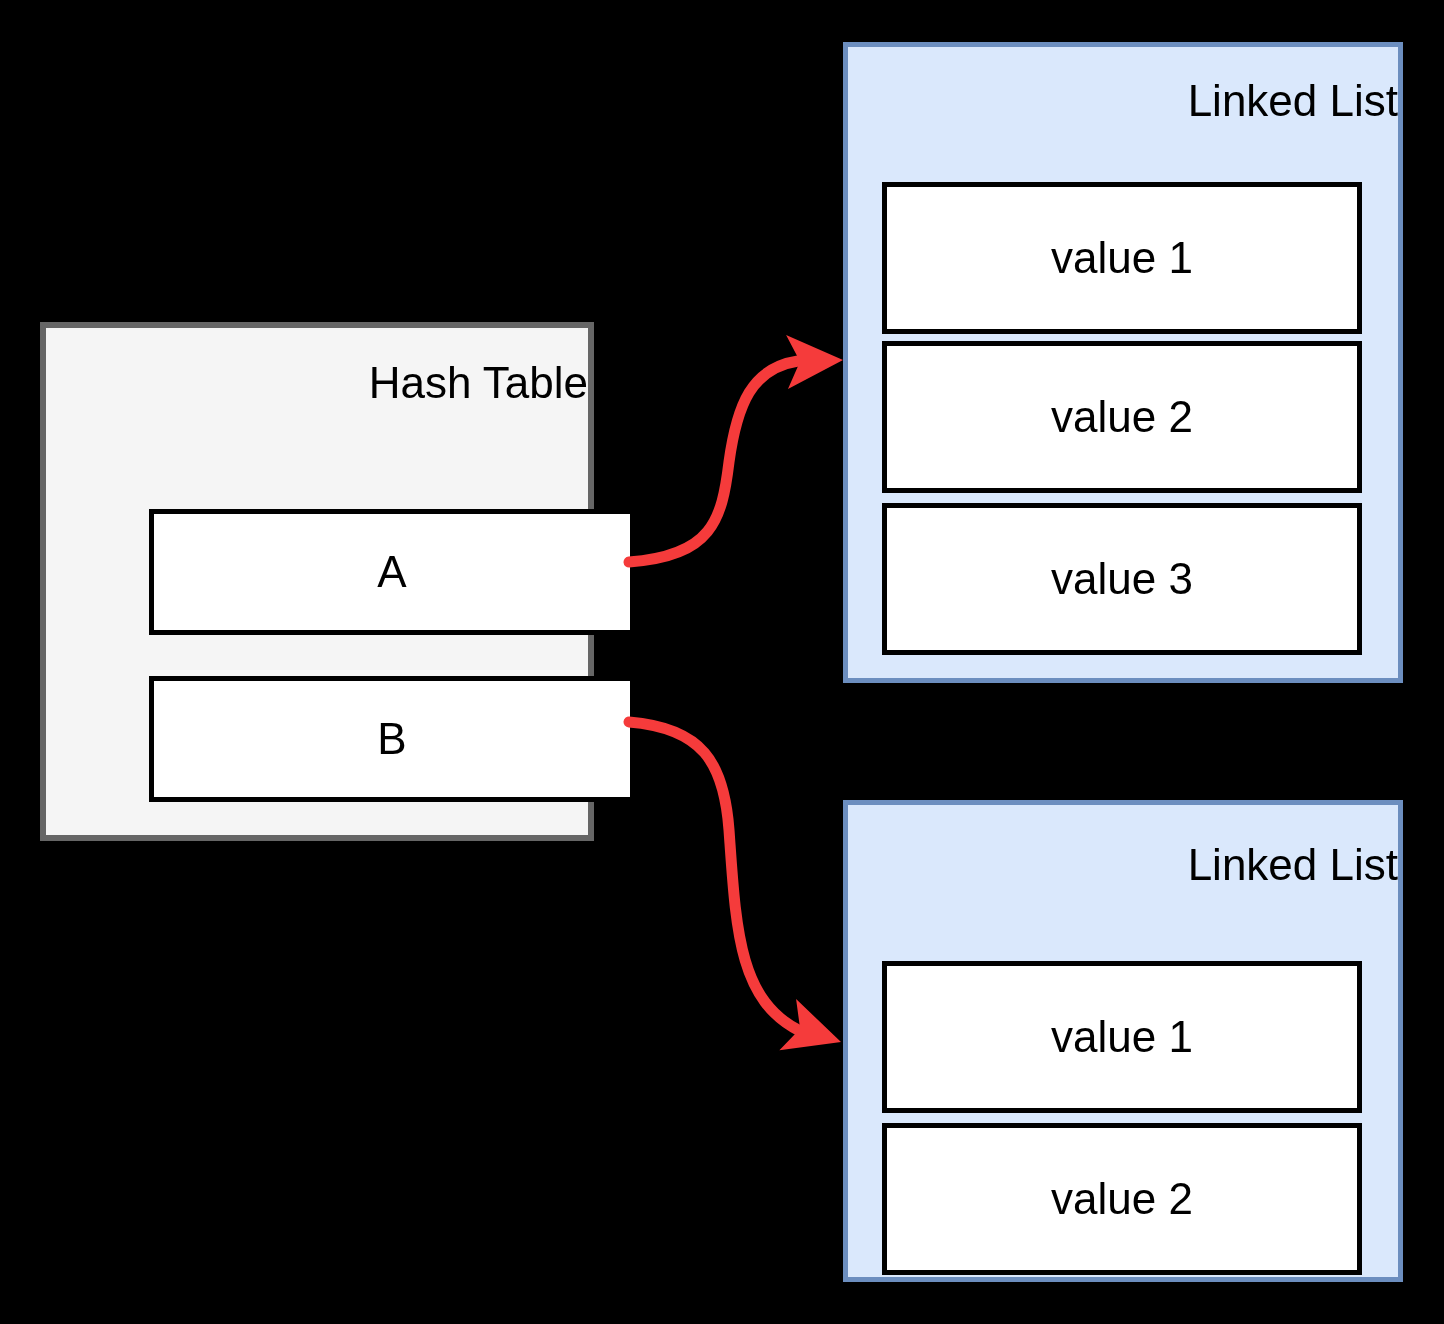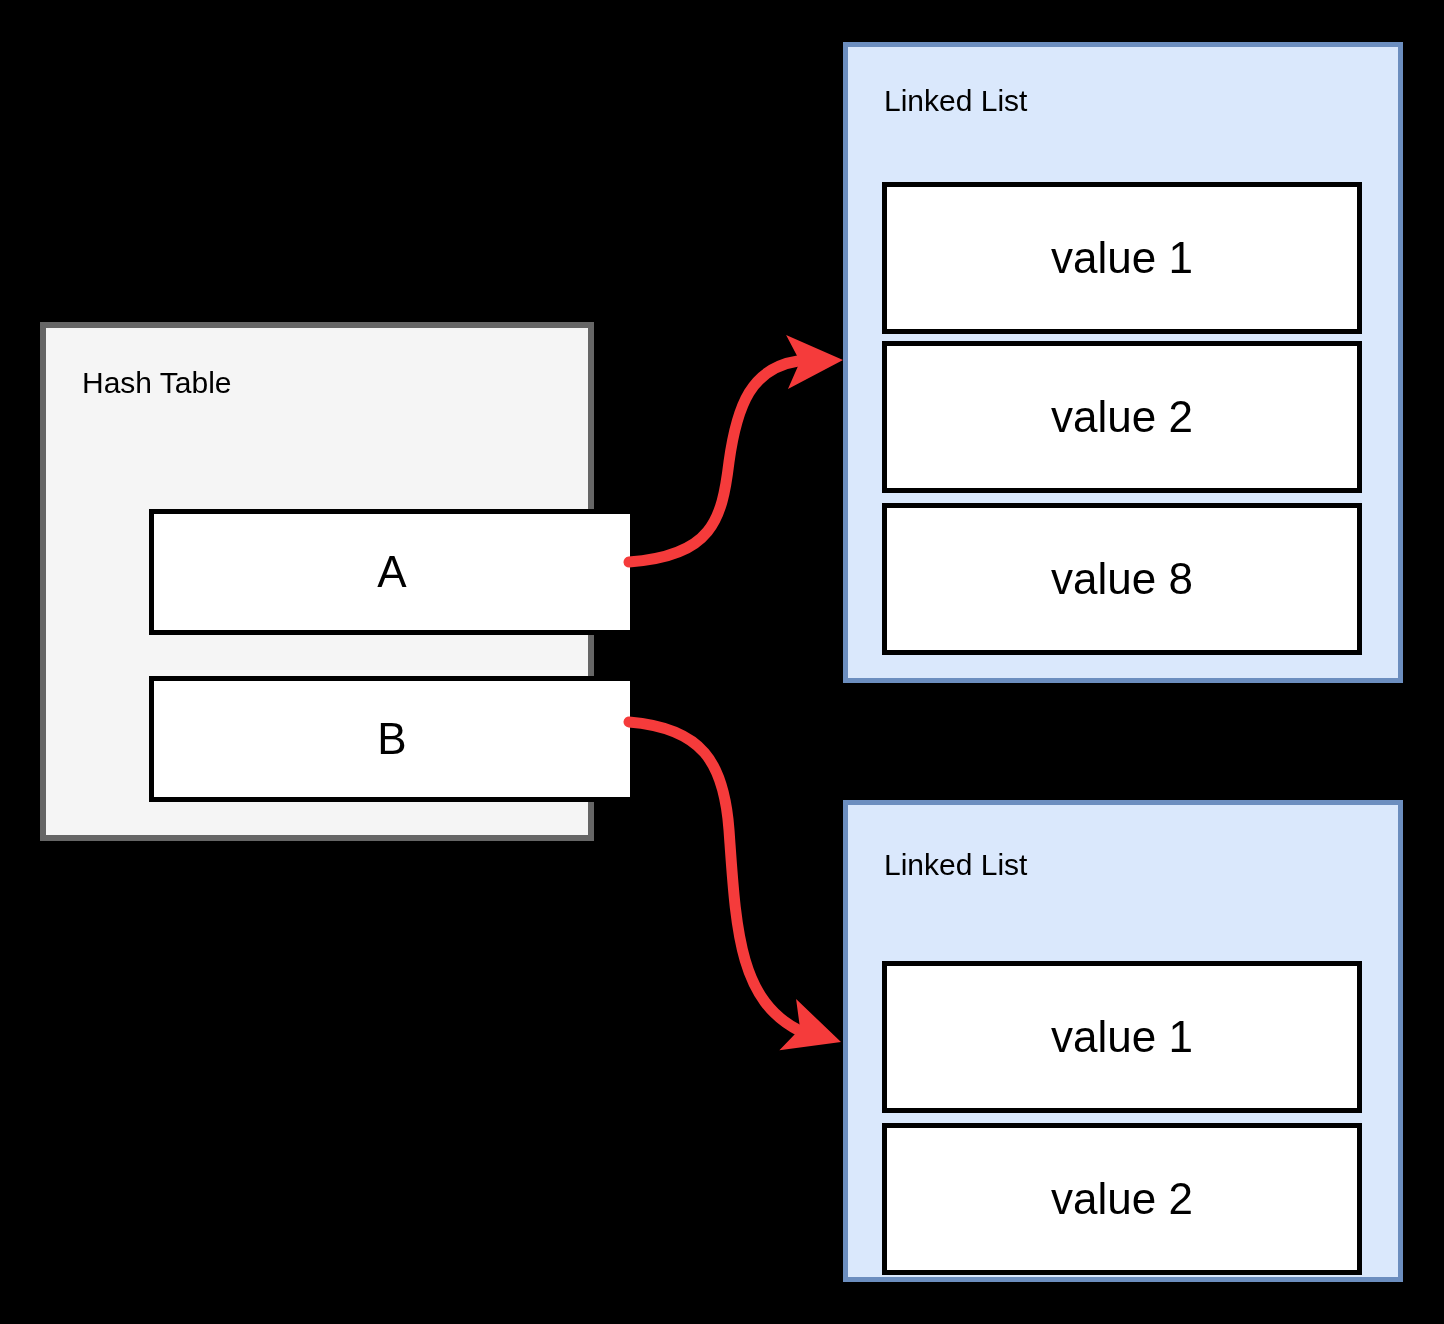--- a/index.html
+++ b/index.html
@@ -29,22 +29,22 @@
   .ll {
     width: 560px;
     background: #dae8fc;
     border: 5px solid #6c8ebf;
   }
   .ll-1 { left: 843px; top: 42px;  height: 641px; }
   .ll-2 { left: 843px; top: 800px; height: 482px; }
   .panel-title {
     position: absolute;
     left: 0; right: 0;
-    text-align: left;
-    font-size: 30px;
+    text-align: right;
+    font-size: 44px;
     line-height: 44px;
     color: #000;
     padding-left: 36px;
   }
   .hash-table .panel-title { top: 33px; }
   .ll-1 .panel-title { top: 32px; }
   .ll-2 .panel-title { top: 38px; }
   .node {
     position: absolute;
     box-sizing: border-box;
@@ -90,21 +90,21 @@
 
   <div class="box ll ll-1">
     <div class="panel-title">Linked List</div>
     <div class="node n1">
       <span>value 1</span>
     </div>
     <div class="node n2">
       <span>value 2</span>
     </div>
     <div class="node n3">
-      <span>value 8</span>
+      <span>value 3</span>
     </div>
   </div>
 
   <div class="box ll ll-2">
     <div class="panel-title">Linked List</div>
     <div class="node n1">
       <span>value 1</span>
     </div>
     <div class="node n2">
       <span>value 2</span>

